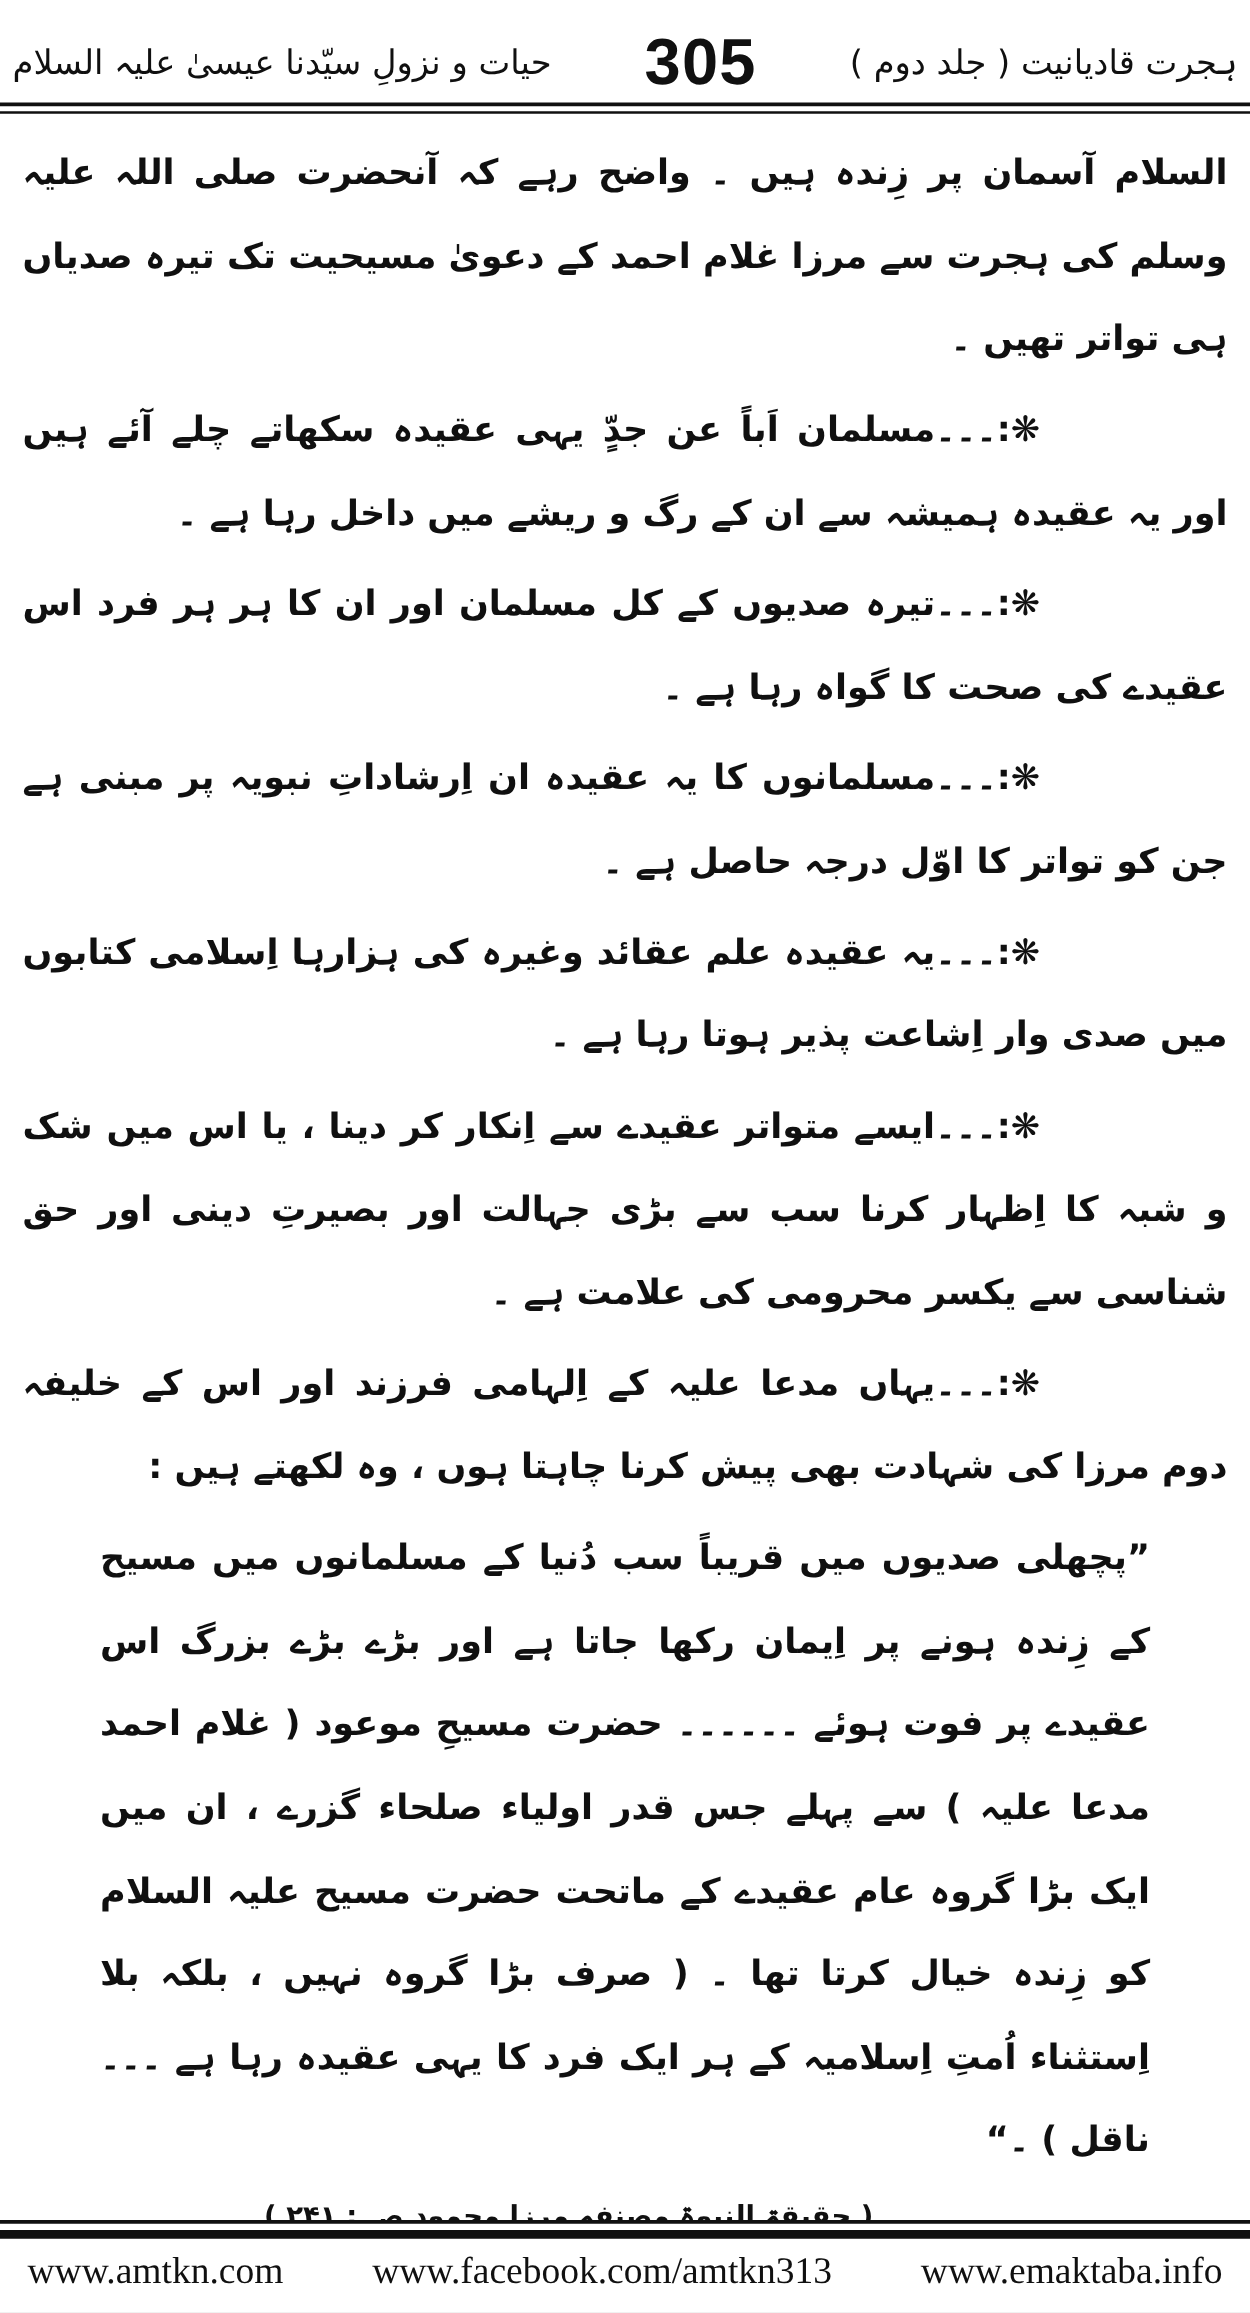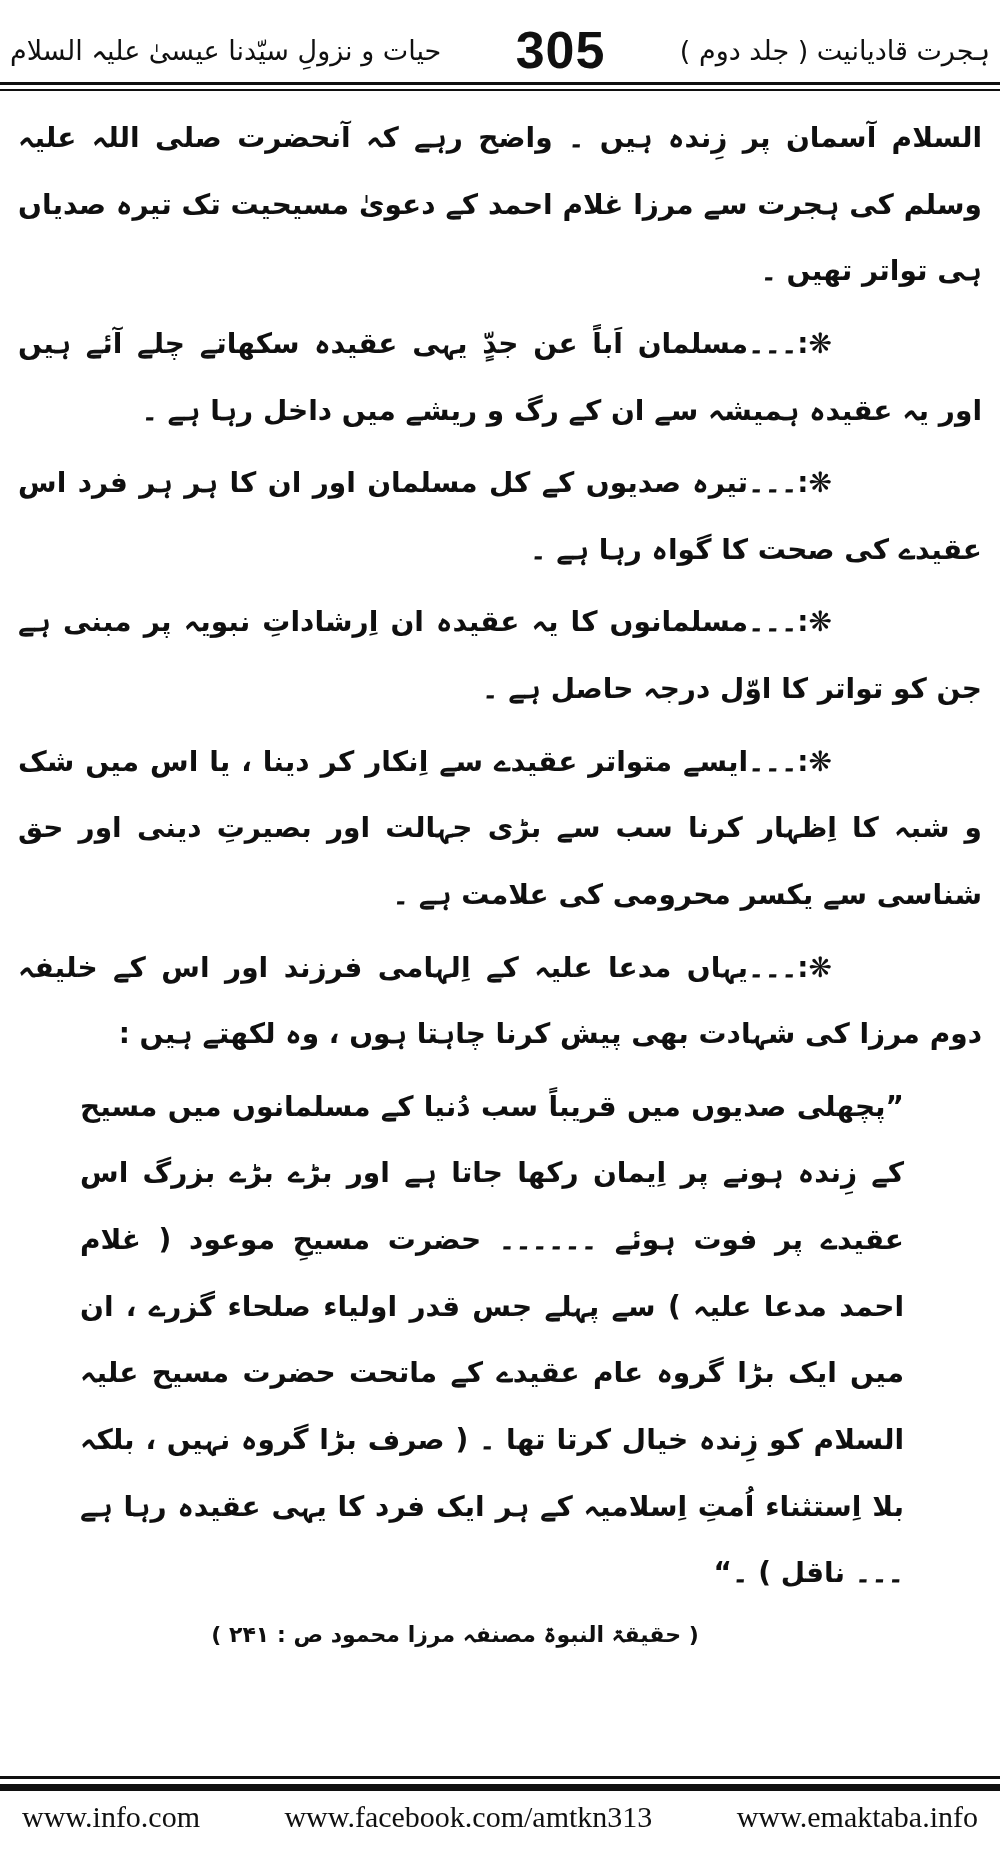--- a/index.html
+++ b/index.html
@@ -27,21 +27,21 @@
   
   main{
     flex:1;overflow:hidden;direction:rtl;unicode-bidi:embed;
     font-family:"DejaVu Sans",sans-serif;font-weight:bold;
     font-size:28px;line-height:2.38;text-align:justify;
     padding:14px 18px 0 18px;
   }
   main p{margin:0 0 6px 0;}
   .bullet{text-indent:150px;}
   .marker{white-space:nowrap;}
-  .quote{margin:2px 78px 2px 62px;}
+  .quote{margin:2px 62px 2px 62px;}
   .cite{
     text-align:right;font-size:22px;margin:2px 90px 6px 0;
     text-align-last:center;
   }
   
   footer{flex:0 0 auto;padding-bottom:16px;}
   .f-rule-thin{height:3px;background:#101010;}
   .f-rule-thick{height:7px;background:#101010;margin-top:5px;}
   .f-links{
     display:flex;justify-content:space-between;align-items:baseline;
@@ -65,34 +65,35 @@
   <main>
 
     <p>السلام آسمان پر زِندہ ہیں ۔ واضح رہے کہ آنحضرت صلی اللہ علیہ وسلم کی ہجرت سے مرزا غلام احمد کے دعویٰ مسیحیت تک تیرہ صدیاں ہی تواتر تھیں ۔</p>
 
     <p class="bullet"><span class="marker">❋:۔۔۔</span><span>مسلمان اَباً عن جدٍّ یہی عقیدہ سکھاتے چلے آئے ہیں اور یہ عقیدہ ہمیشہ سے ان کے رگ و ریشے میں داخل رہا ہے ۔</span></p>
 
     <p class="bullet"><span class="marker">❋:۔۔۔</span><span>تیرہ صدیوں کے کل مسلمان اور ان کا ہر ہر فرد اس عقیدے کی صحت کا گواہ رہا ہے ۔</span></p>
 
     <p class="bullet"><span class="marker">❋:۔۔۔</span><span>مسلمانوں کا یہ عقیدہ ان اِرشاداتِ نبویہ پر مبنی ہے جن کو تواتر کا اوّل درجہ حاصل ہے ۔</span></p>
 
+    <p class="bullet"><span class="marker">❋:۔۔۔</span><span>یہ عقیدہ علم عقائد وغیرہ کی ہزارہا اِسلامی کتابوں میں صدی وار اِشاعت پذیر ہوتا رہا ہے ۔</span></p>
 
     <p class="bullet"><span class="marker">❋:۔۔۔</span><span>ایسے متواتر عقیدے سے اِنکار کر دینا ، یا اس میں شک و شبہ کا اِظہار کرنا سب سے بڑی جہالت اور بصیرتِ دینی اور حق شناسی سے یکسر محرومی کی علامت ہے ۔</span></p>
 
     <p class="bullet"><span class="marker">❋:۔۔۔</span><span>یہاں مدعا علیہ کے اِلہامی فرزند اور اس کے خلیفہ دوم مرزا کی شہادت بھی پیش کرنا چاہتا ہوں ، وہ لکھتے ہیں :</span></p>
 
     <p class="quote">”پچھلی صدیوں میں قریباً سب دُنیا کے مسلمانوں میں مسیح کے زِندہ ہونے پر اِیمان رکھا جاتا ہے اور بڑے بڑے بزرگ اس عقیدے پر فوت ہوئے ۔۔۔۔۔۔ حضرت مسیحِ موعود ( غلام احمد مدعا علیہ ) سے پہلے جس قدر اولیاء صلحاء گزرے ، ان میں ایک بڑا گروہ عام عقیدے کے ماتحت حضرت مسیح علیہ السلام کو زِندہ خیال کرتا تھا ۔ ( صرف بڑا گروہ نہیں ، بلکہ بلا اِستثناء اُمتِ اِسلامیہ کے ہر ایک فرد کا یہی عقیدہ رہا ہے ۔۔۔ ناقل ) ۔“</p>
 
     <p class="cite">( حقیقۃ النبوۃ مصنفہ مرزا محمود ص : ۲۴۱ )</p>
 
   </main>
 
   <footer>
     <div class="f-rule-thin"></div>
     <div class="f-rule-thick"></div>
     <div class="f-links">
-      <span>www.info.com</span>
+      <span>www.amtkn.com</span>
       <span>www.facebook.com/amtkn313</span>
       <span>www.emaktaba.info</span>
     </div>
   </footer>
 
 </div>
 
 </body></html>

